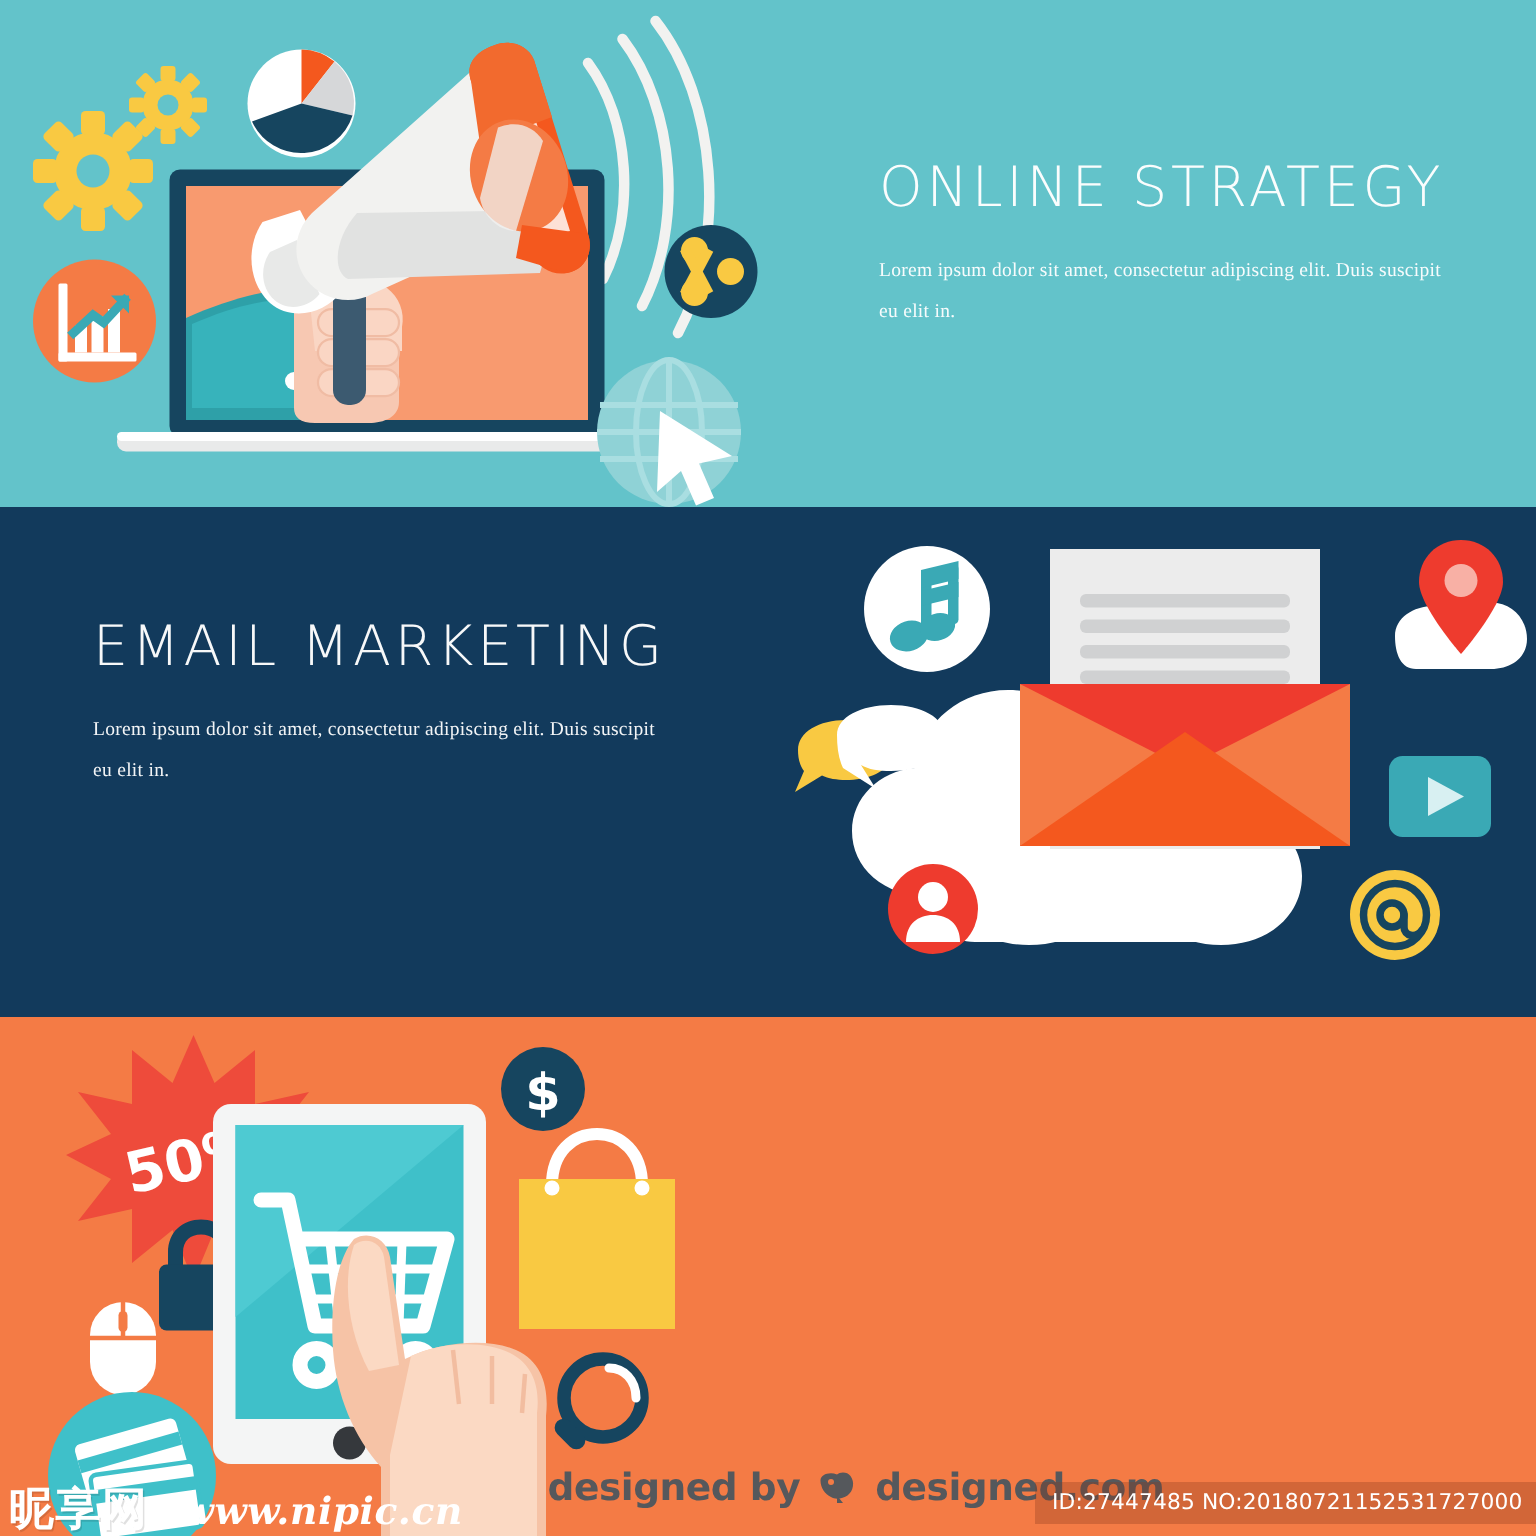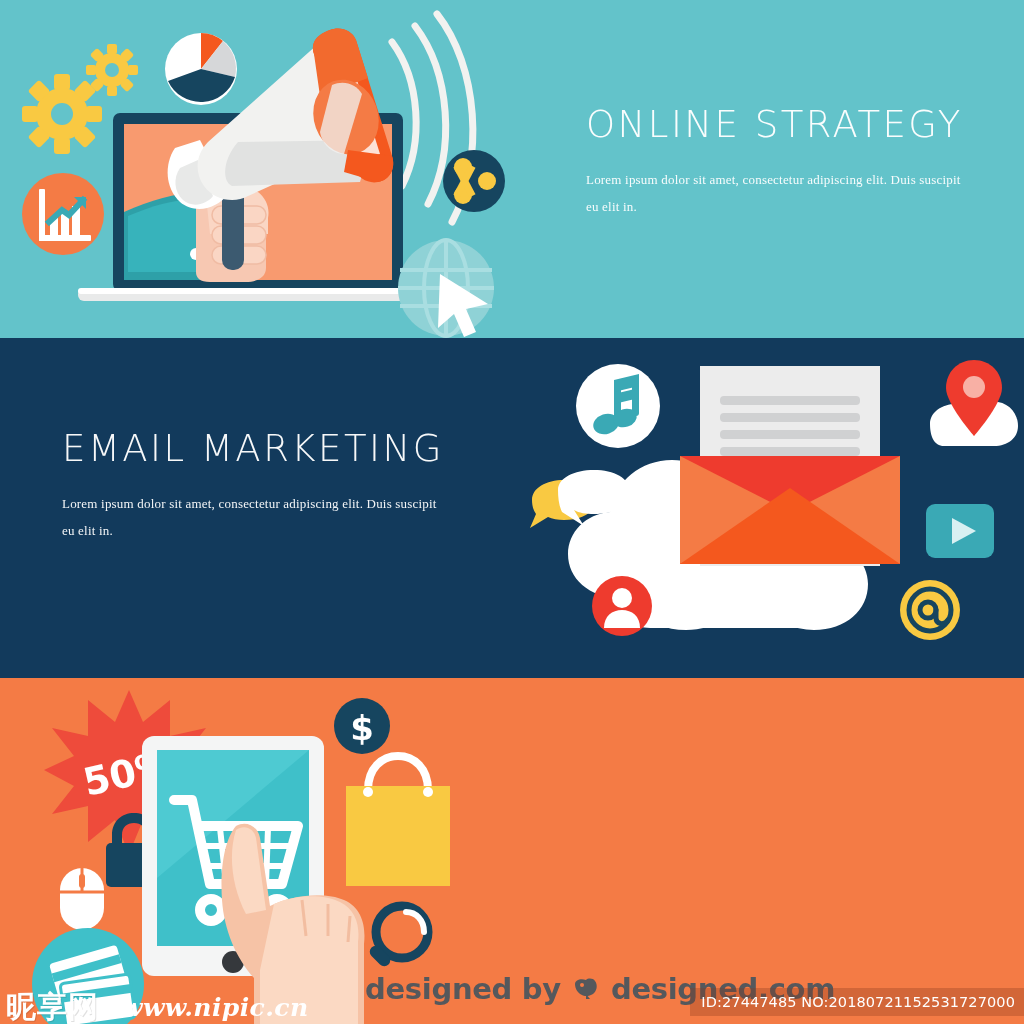--- a/index.html
+++ b/index.html
@@ -43,21 +43,21 @@
   
   #watermark{position:absolute;left:6px;bottom:2px;display:flex;align-items:flex-end;gap:22px;}
   #wm-cn{font-family:"DejaVu Sans",sans-serif;font-weight:bold;font-size:30px;color:#ffffff;
          letter-spacing:1px;line-height:30px;text-shadow:1px 1px 0 rgba(0,0,0,.12);}
   #wm-url{font-family:"DejaVu Serif",serif;font-style:italic;font-weight:bold;font-size:25px;
           color:#ffffff;line-height:28px;letter-spacing:.4px;}
   #idbar{position:absolute;right:0;bottom:8px;background:rgba(140,60,30,.32);
          padding:5px 9px 5px 11px;}
   #idbar span{font-family:"DejaVu Sans",sans-serif;font-size:14.5px;color:#ffffff;letter-spacing:.1px;}
   #freepik{position:absolute;left:365px;bottom:18px;display:flex;align-items:center;gap:12px;
-           font-family:"DejaVu Sans",sans-serif;font-weight:bold;font-size:29px;color:#55585c;
+           font-family:"DejaVu Sans",sans-serif;font-weight:bold;font-size:25px;color:#55585c;
            letter-spacing:-.3px;}
   #freepik .fp-mark{display:inline-block;}
 </style>
 </head>
 <body>
 
 <div id="page">
 
   <section class="panel" id="panel-online">
 
@@ -192,21 +192,21 @@
     </div>
 
     <div class="txtblock" id="online-text">
       <div class="heading">ONLINE STRATEGY</div>
       <div class="body-copy">Lorem ipsum dolor sit amet, consectetur adipiscing elit. Duis suscipit eu elit in.</div>
     </div>
   </section>
 
   <section class="panel" id="panel-email">
 
-    <div class="txtblock" id="email-text" style="top:90px;left:62px;">
+    <div class="txtblock" id="email-text" style="top:72px;left:62px;">
       <div class="heading">EMAIL MARKETING</div>
       <div class="body-copy">Lorem ipsum dolor sit amet, consectetur adipiscing elit. Duis suscipit eu elit in.</div>
     </div>
 
     <div class="art" style="left:510px;top:10px;">
       <svg width="500" height="320" viewBox="0 0 500 320">
 
         <g>
           <path d="M112 250 C78 250 58 230 58 206 C58 184 76 166 100 164
                    C104 134 130 112 162 112 C190 112 214 128 224 152

